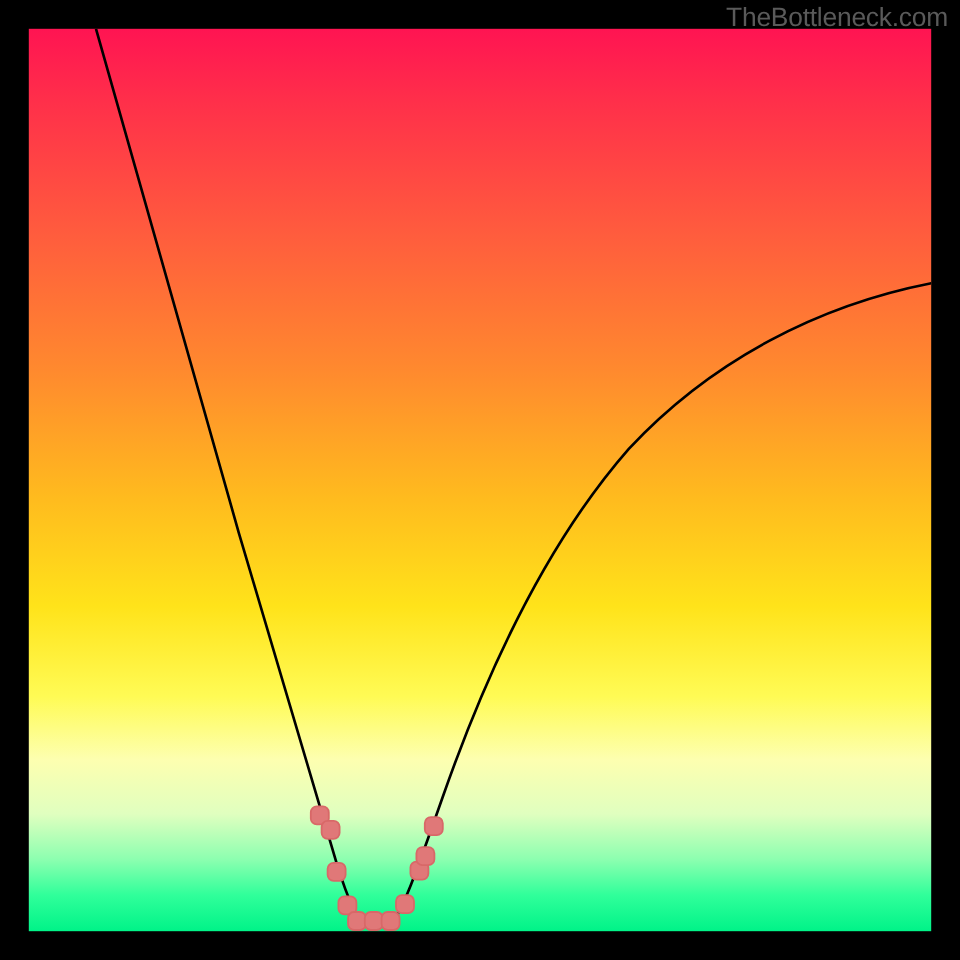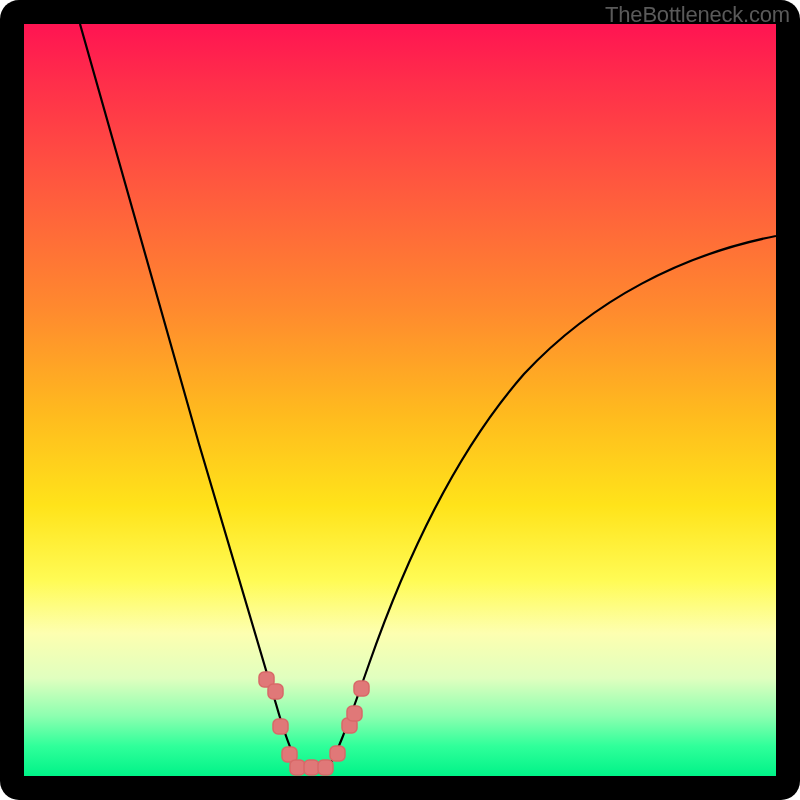--- a/index.html
+++ b/index.html
@@ -8,21 +8,20 @@
     width: 800px;
     height: 800px;
     overflow: hidden;
     font-family: Arial, Helvetica, sans-serif;
   }
   .stage {
     position: relative;
     width: 800px;
     height: 800px;
     background: #000;
-    border-radius: 19px;
   }
   .plot {
     position: absolute;
     left: 24px;
     top: 24px;
     width: 752px;
     height: 752px;
     
     background: linear-gradient(
       to bottom,

